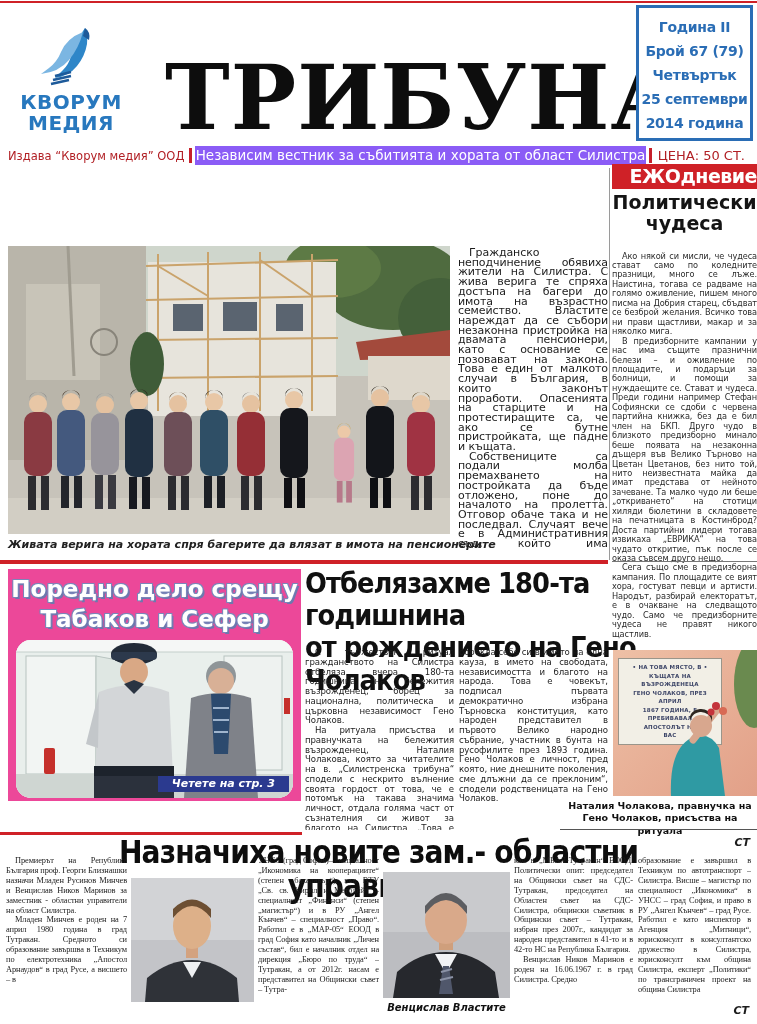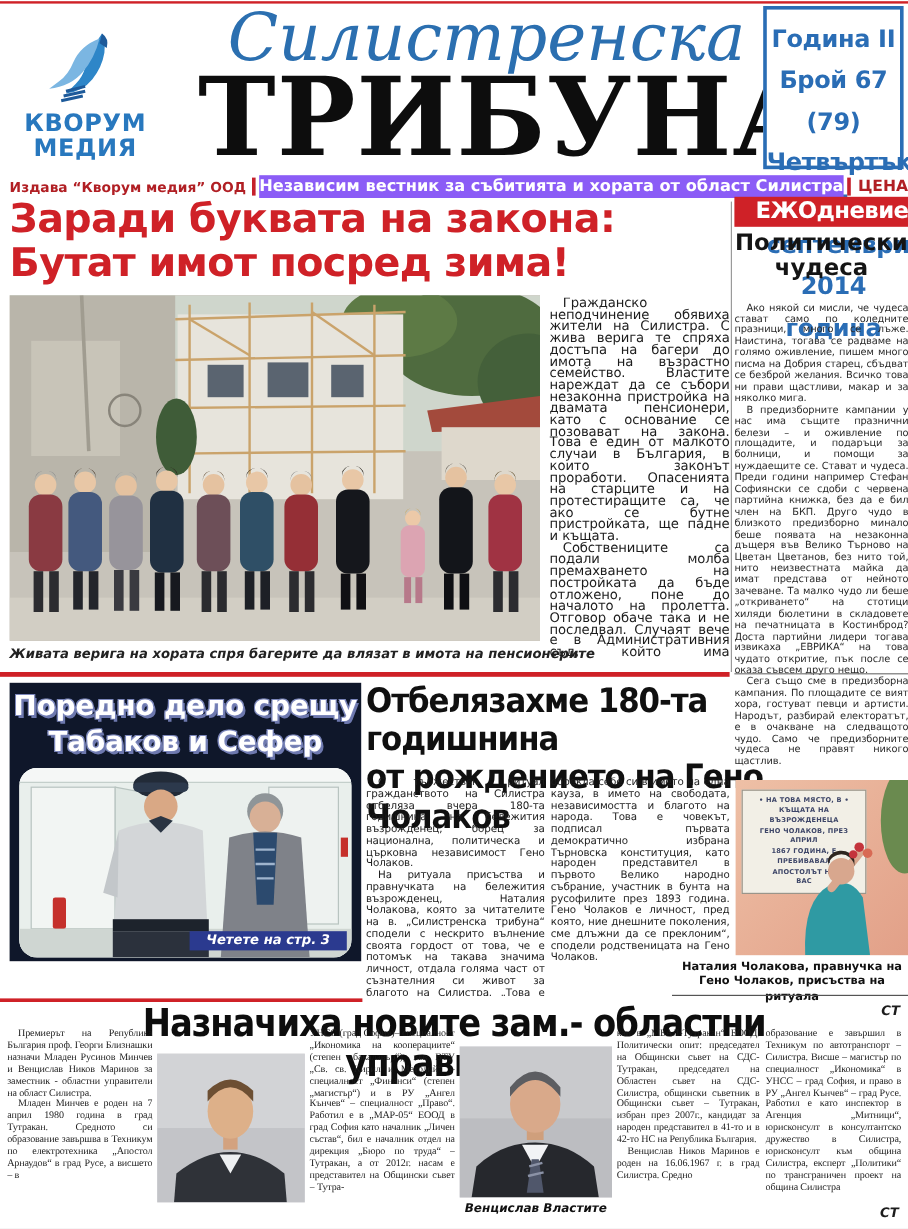--- a/index.html
+++ b/index.html
@@ -12,24 +12,24 @@
   .top-rule{left:0;top:1px;width:757px;height:2px;background:#cf2127;}
   .logo{left:8px;top:22px;width:126px;text-align:center;}
   .logo-text{font-size:20px;font-weight:bold;color:#2878be;line-height:1.05;letter-spacing:0.5px;}
   .script-title{left:168px;top:4px;width:475px;text-align:center;
         font-family:"DejaVu Serif",serif;font-style:italic;font-size:55px;line-height:1;color:#2b6fb0;}
   .main-title{left:165px;top:52px;width:480px;text-align:center;
         font-family:"DejaVu Serif",serif;font-weight:bold;font-size:87px;line-height:1;
         letter-spacing:1px;color:#0d0d0d;transform:scaleY(1.04);transform-origin:top center;}
   .issue-box{right:4px;top:5px;width:117px;height:136px;box-sizing:border-box;
         border:3px solid #2a6db5;background:#fff;padding-top:7px;text-align:center;
-        font-size:20px;font-weight:bold;color:#2a6db5;line-height:1.72;letter-spacing:-0.3px;}
-
-  
-  .tagbar{left:0;top:146px;width:757px;height:19px;display:flex;align-items:center;font-weight:bold;}
+        font-size:14px;font-weight:bold;color:#2a6db5;line-height:1.72;letter-spacing:-0.3px;}
+
+  
+  .tagbar{left:0;top:146px;width:757px;height:19px;display:flex;align-items:center;font-weight:normal;}
   .tag-pub{color:#b11f24;font-size:11.5px;padding:0 5px 0 8px;white-space:nowrap;}
   .tag-sep{width:3px;height:15px;background:#c6202b;flex:none;}
   .tag-motto{flex:1;background:#8b5cf6;color:#fff;font-size:13.5px;text-align:center;
         height:19px;line-height:19px;white-space:nowrap;margin:0 3px;}
   .tag-price{color:#b11f24;font-size:13px;padding:0 12px 0 6px;white-space:nowrap;}
 
   
   .lead-headline{left:8px;top:164px;width:604px;font-size:33px;font-weight:bold;
         color:#cf2127;line-height:1.12;letter-spacing:-0.5px;}
   .lead-photo{left:8px;top:246px;width:442px;height:288px;background:#c7c3ba;overflow:hidden;}
@@ -48,21 +48,21 @@
   .daily-body{font-size:8.2px;line-height:9.45px;text-align:justify;letter-spacing:-0.1px;color:#2a2a2a;margin-top:17px;}
   .daily-body p{text-indent:10px;}
 
   
   .rule-red-1{left:0;top:560px;width:608px;height:4px;background:#cf2127;}
   .rule-gray-1{left:612px;top:561px;width:145px;height:1px;background:#777;}
   .rule-red-2{left:0;top:832px;width:302px;height:3px;background:#cf2127;}
   .rule-gray-2{left:560px;top:829px;width:197px;height:1px;background:#555;}
 
   
-  .court-box{left:8px;top:569px;width:293px;height:232px;background:#0f172a;box-sizing:border-box;padding-top:6px;}
+  .court-box{left:8px;top:569px;width:293px;height:232px;background:#ec4899;box-sizing:border-box;padding-top:6px;}
   .court-title{text-align:center;font-size:23px;font-weight:bold;color:#fff;line-height:1.3;
         text-shadow:-1px -1px 0 #7b86ba,1px -1px 0 #7b86ba,-1px 1px 0 #7b86ba,2px 2px 0 #6d78ae;}
   .court-photo{margin:5px auto 0;width:277px;height:158px;position:relative;background:#e8eeeb;overflow:hidden;border-radius:15px;}
   .court-readmore{position:absolute;right:4px;bottom:6px;background:#2b3a8f;color:#fff;
         font-style:italic;font-weight:bold;font-size:11px;padding:1px 14px 2px;}
 
   
   .chol-headline{left:305px;top:568px;width:490px;font-size:28px;font-weight:bold;color:#101010;
         line-height:1.15;letter-spacing:-1px;transform:scaleX(0.92);transform-origin:left top;}
   .chol-col{top:648px;width:149px;height:182px;overflow:hidden;
@@ -97,43 +97,38 @@
     <svg width="92" height="66" viewBox="0 0 92 66">
       <path d="M60,6 Q50,20 46,34 Q44,42 38,48 L30,56 Q44,54 52,44 Q60,34 62,22 Q63,12 60,6 Z" fill="#2e86c8"></path>
       <path d="M58,10 Q42,16 36,30 Q32,40 24,46 L16,52 Q34,50 44,38 Q54,26 58,10 Z" fill="#7bb6e2"></path>
       <path d="M30,54 L46,50 M28,58 L46,54 M26,62 L44,58" stroke="#1d5a9a" stroke-width="2.5" fill="none"></path>
       <path d="M60,6 Q66,10 64,18 L58,14 Z" fill="#1d5a9a"></path>
     </svg>
     <div class="logo-text">КВОРУМ</div>
     <div class="logo-text">МЕДИЯ</div>
   </div>
 
-  <div class="abs script-title">Силистренска</div>
   <div class="abs main-title">ТРИБУНА</div>
 
   <div class="abs issue-box">
     <div>Година II</div>
     <div>Брой 67 (79)</div>
     <div>Четвъртък</div>
     <div>25 септември</div>
     <div>2014 година</div>
   </div>
 
   <div class="abs tagbar">
     <span class="tag-pub">Издава “Кворум медия” ООД</span>
     <span class="tag-sep"></span>
     <span class="tag-motto">Независим вестник за събитията и хората от област Силистра</span>
     <span class="tag-sep"></span>
     <span class="tag-price">ЦЕНА: 50 СТ.</span>
   </div>
 
-  <div class="abs lead-headline">
-    <div>Заради буквата на закона:</div>
-    <div>Бутат имот посред зима!</div>
-  </div>
 
   <div class="abs lead-photo">
     <svg width="442" height="288" viewBox="0 0 442 288">
       <rect x="0" y="0" width="442" height="130" fill="#cfd6cc"></rect>
       <ellipse cx="385" cy="38" rx="72" ry="46" fill="#4f6b3f"></ellipse>
       <ellipse cx="325" cy="22" rx="48" ry="30" fill="#5d7a45"></ellipse>
       <ellipse cx="432" cy="72" rx="42" ry="40" fill="#44603a"></ellipse>
       <polygon points="348,96 442,84 442,112 352,114" fill="#a34a3c"></polygon>
       <rect x="360" y="110" width="82" height="44" fill="#ded8cc"></rect>
       <rect x="140" y="16" width="188" height="154" fill="#e7e4dc"></rect>

